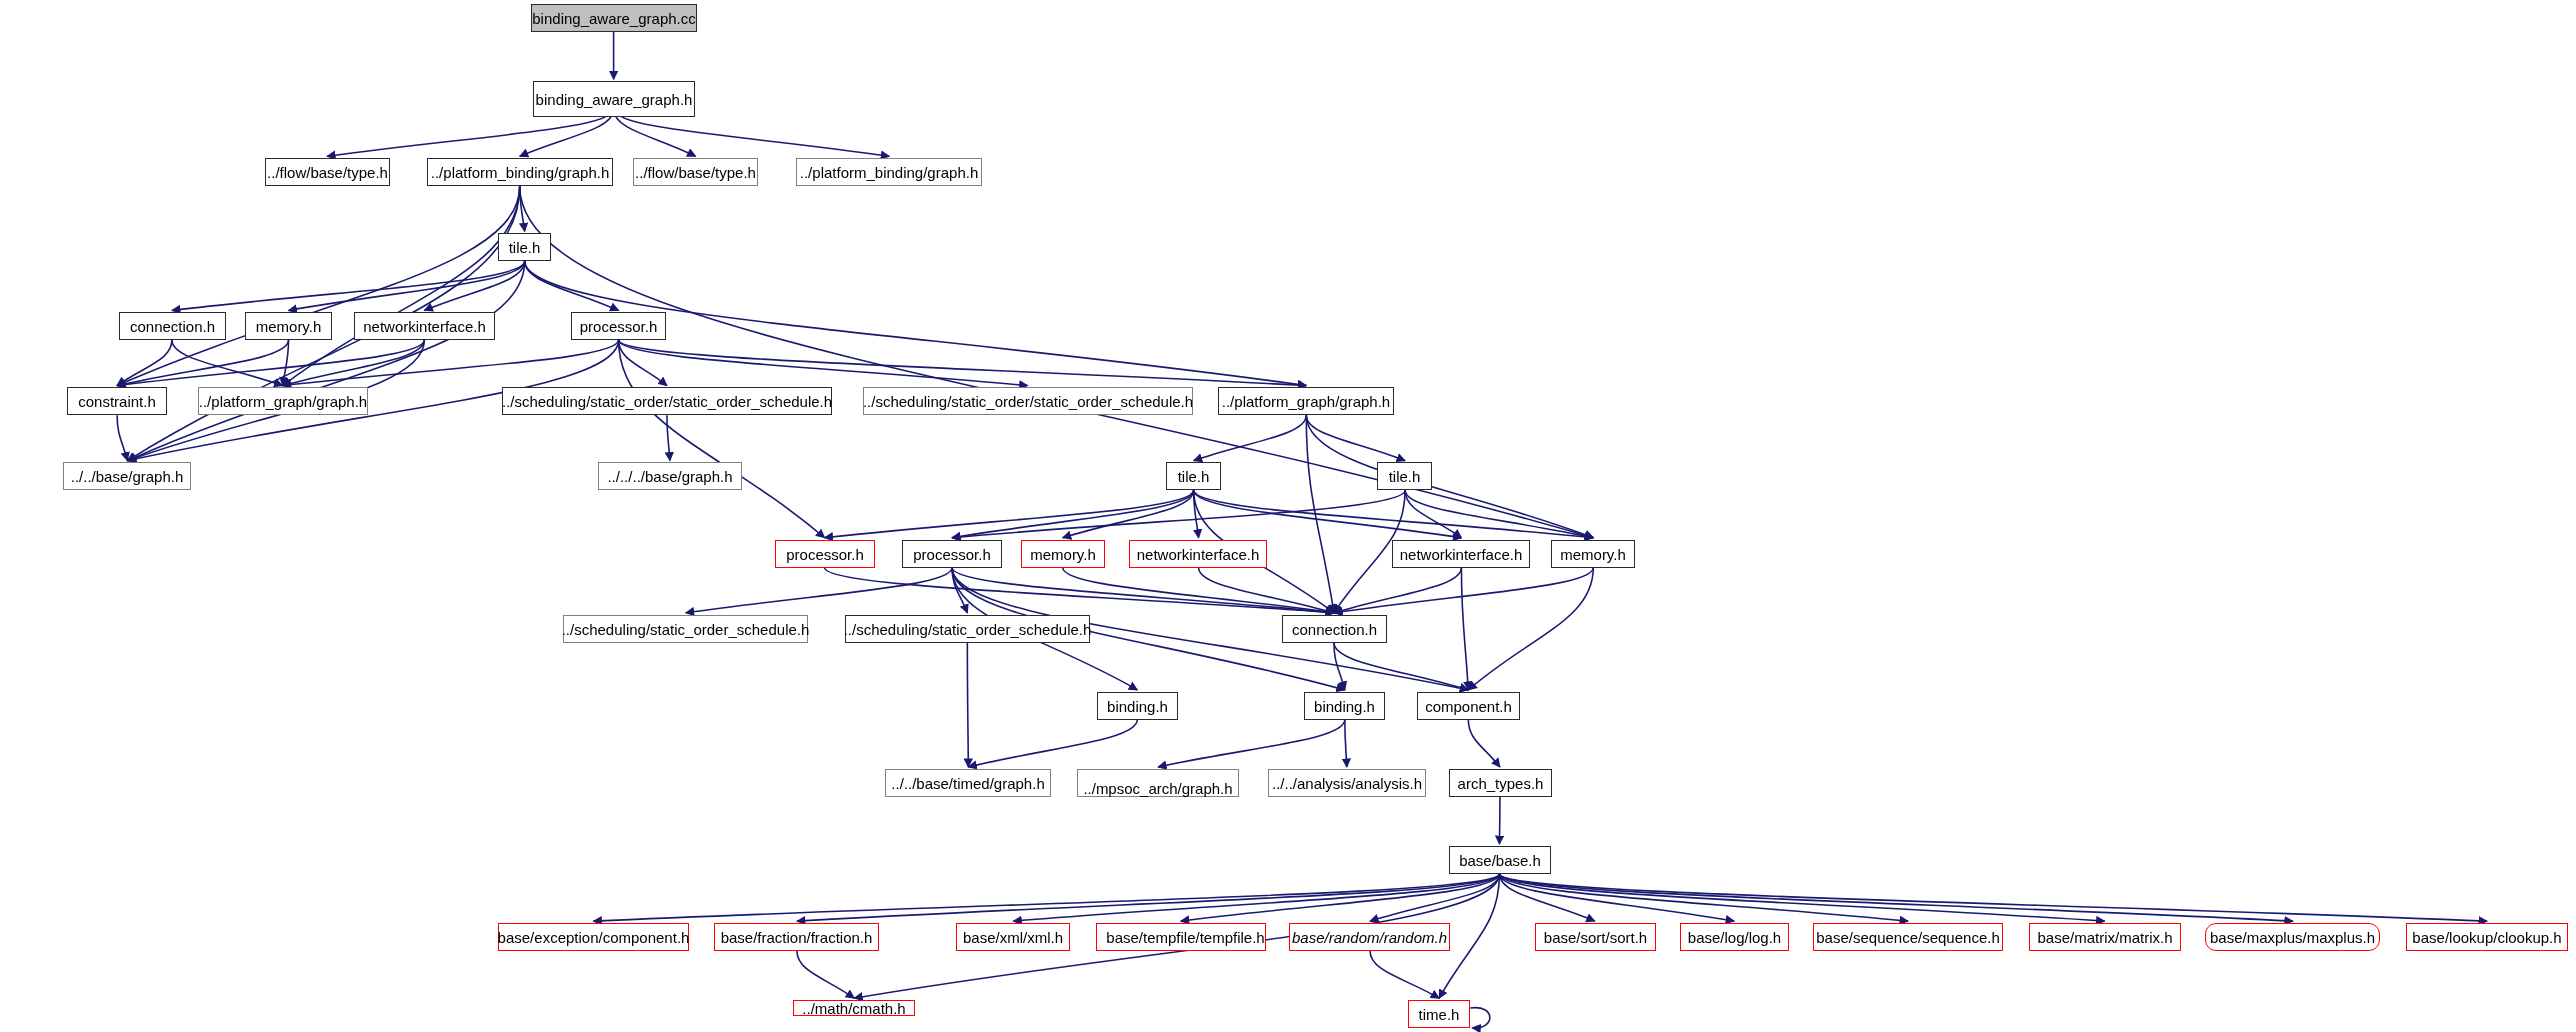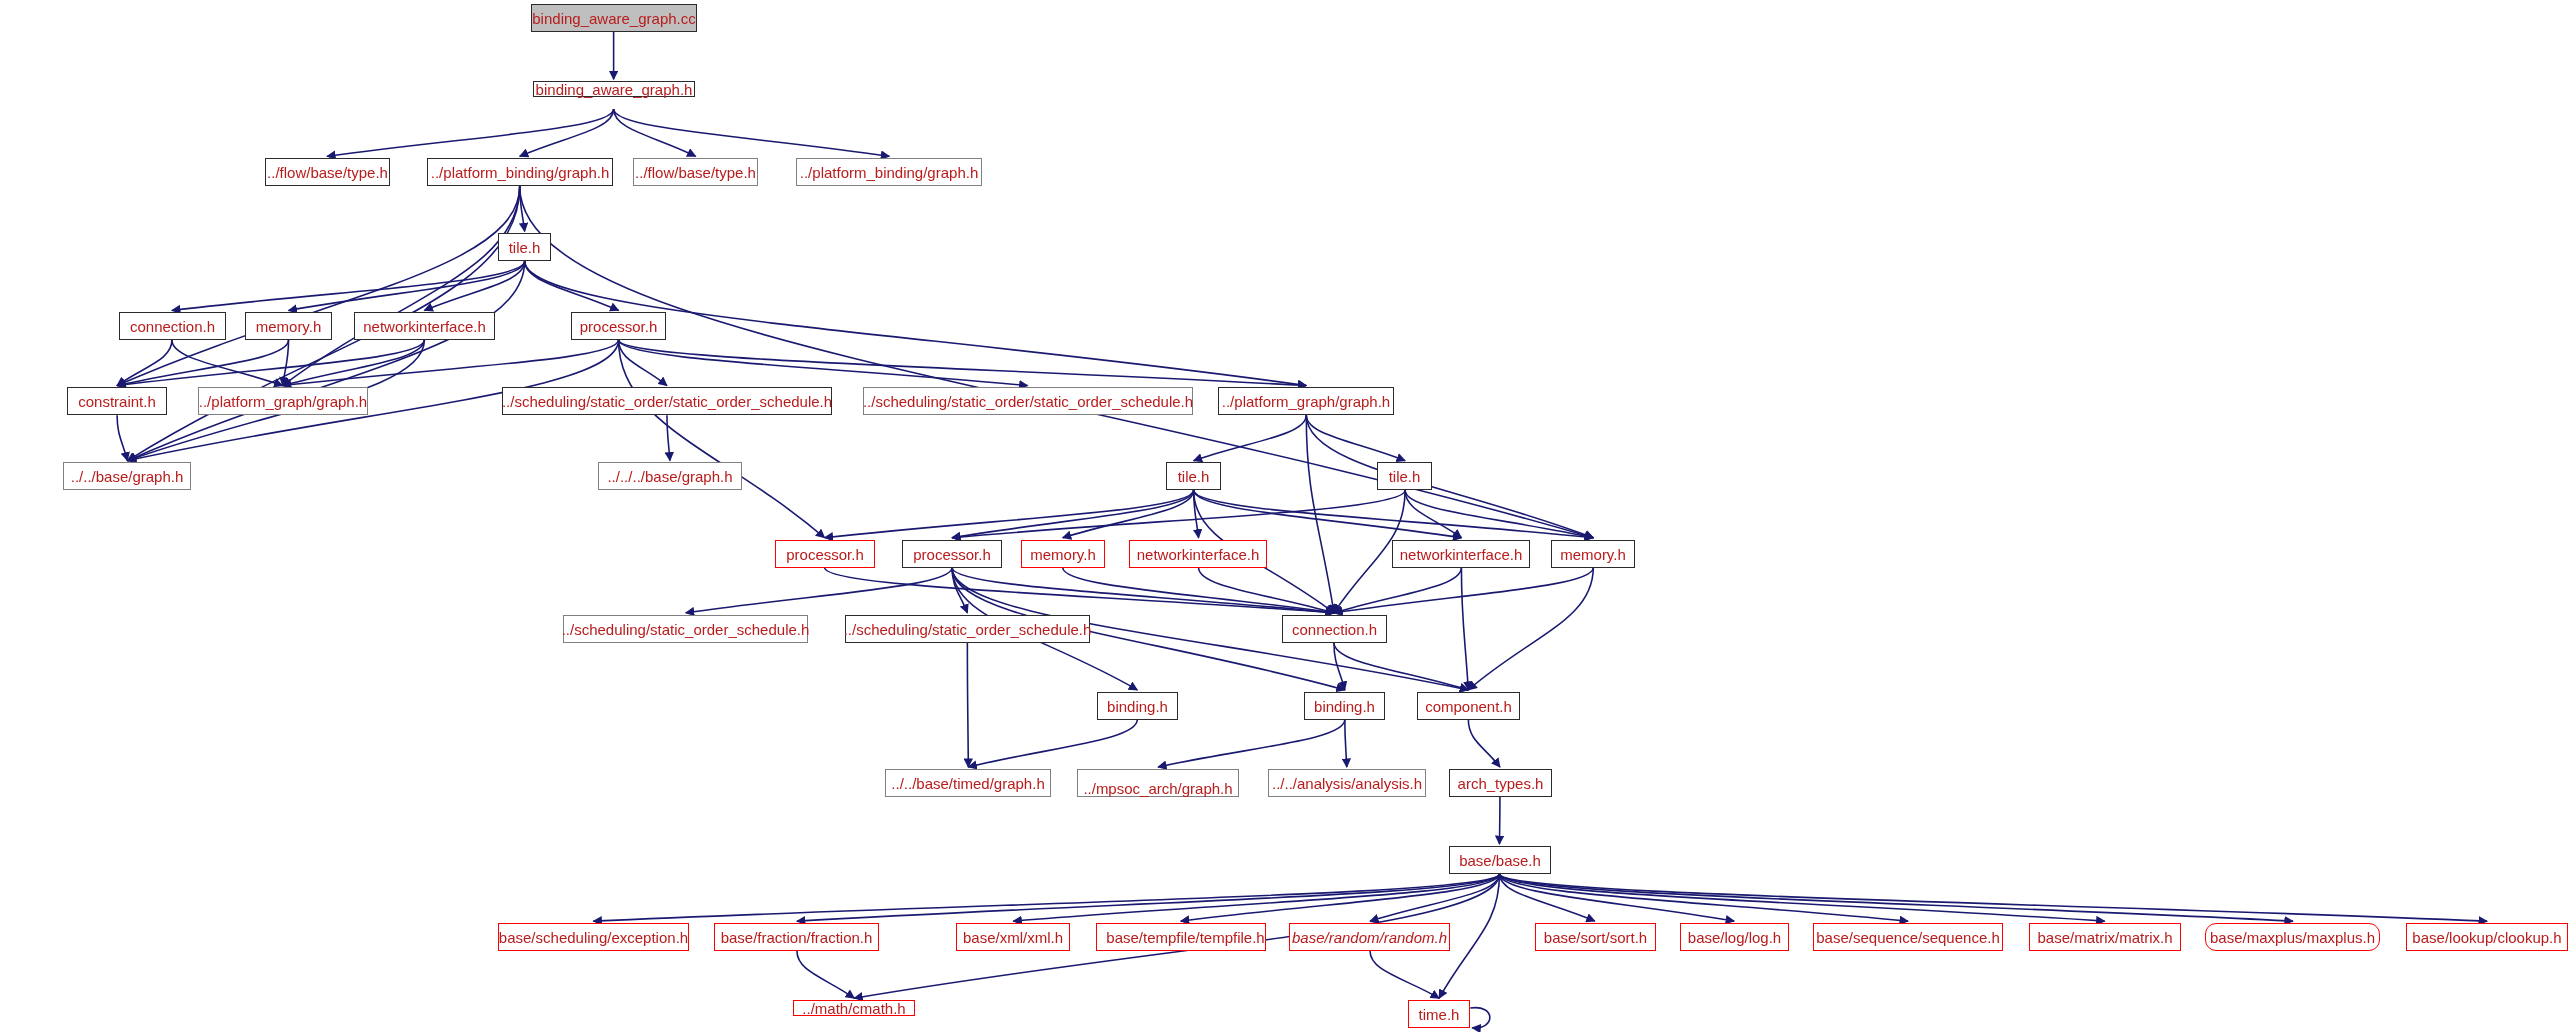--- a/index.html
+++ b/index.html
@@ -13,21 +13,21 @@
     overflow:hidden;
   }
   #edges{position:absolute;left:0;top:0;width:2576px;height:1033px;pointer-events:none;}
   .node{
     position:absolute;
     box-sizing:border-box;
     display:flex;
     align-items:center;
     justify-content:center;
     white-space:nowrap;
-    color:#b91c1c;
+    color:#000000;
     background:#ffffff;
     border:1px solid #808080;
     font-size:15px;
     line-height:1;
     letter-spacing:0px;
     padding:0 7px;
     height:28px;
   }
   .node.solid{border:1px solid #2b2b2b;}
   .node.red{border:1px solid #ff0000;}
@@ -126,21 +126,21 @@
         <path d="M 1517.5 884 C 1517.5 937.76, 1487 954.4, 1456.5 1010" marker-end="url(#arrow)"></path>
         <path d="M 806.5 962 C 806.5 983, 835.5 989.5, 864.5 1010" marker-end="url(#arrow)"></path>
         <path d="M 1386.5 962 C 1386.5 983, 1421.5 989.5, 1456.5 1010" marker-end="url(#arrow)"></path>
         <path d="M 1488 1020 C 1514 1016, 1514 1042, 1490 1040" marker-end="url(#arrow)"></path>
       </g>
   </svg>
   <div id="node-layer">
       <div class="node current" style="left: 531px; top: 4px; width: 166px; height: 28px;">
         <span>binding_aware_graph.cc</span>
       </div>
-      <div class="node solid" style="left: 533px; top: 81px; width: 162px; height: 16px;">
+      <div class="node solid" style="left: 533px; top: 81px; width: 162px; height: 36px;">
         <span>binding_aware_graph.h</span>
       </div>
       <div class="node solid" style="left: 265px; top: 158px; width: 125px; height: 28px;">
         <span>../flow/base/type.h</span>
       </div>
       <div class="node solid" style="left: 427px; top: 158px; width: 186px; height: 28px;">
         <span>../platform_binding/graph.h</span>
       </div>
       <div class="node light" style="left: 633px; top: 158px; width: 125px; height: 28px;">
         <span>../flow/base/type.h</span>
@@ -235,21 +235,21 @@
       <div class="node light" style="left: 1268px; top: 769px; width: 158px; height: 28px; justify-content: center;">
         <span>../../analysis/analysis.h</span>
       </div>
       <div class="node solid" style="left: 1449px; top: 769px; width: 103px; height: 28px;">
         <span>arch_types.h</span>
       </div>
       <div class="node solid" style="left: 1449px; top: 846px; width: 102px; height: 28px;">
         <span>base/base.h</span>
       </div>
       <div class="node red" style="left: 498px; top: 923px; width: 191px; height: 28px;">
-        <span>base/scheduling/exception.h</span>
+        <span>base/exception/component.h</span>
       </div>
       <div class="node red" style="left: 714px; top: 923px; width: 165px; height: 28px;">
         <span>base/fraction/fraction.h</span>
       </div>
       <div class="node red" style="left: 956px; top: 923px; width: 114px; height: 28px;">
         <span>base/xml/xml.h</span>
       </div>
       <div class="node red" style="left: 1096px; top: 923px; width: 170px; height: 28px; padding-left: 16px;">
         <span>base/tempfile/tempfile.h</span>
       </div>

